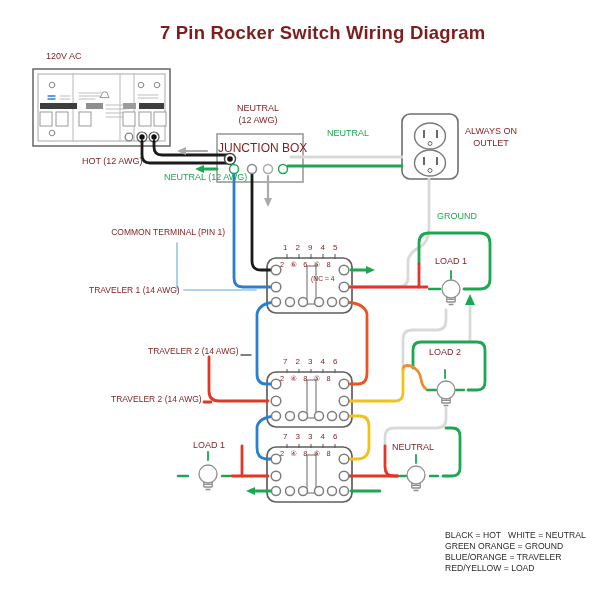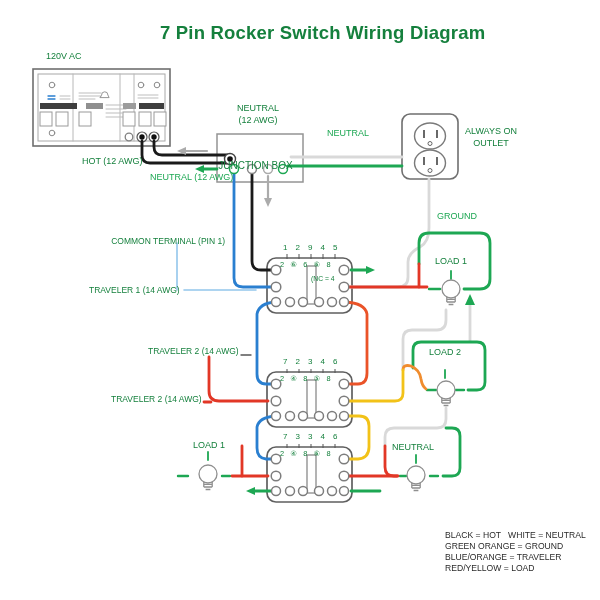--- a/index.html
+++ b/index.html
@@ -1,19 +1,19 @@
 <!DOCTYPE html>
 <html><head>
 <meta charset="utf-8">
 <style>
   html,body{margin:0;padding:0;background:#fff;}
   #page{position:relative;width:600px;height:600px;background:#fff;overflow:hidden;
         font-family:"Liberation Sans",sans-serif;}
   svg{position:absolute;left:0;top:0;}
-  .lbl{position:absolute;color:#15803d;line-height:1.12;white-space:pre;font-size:9px;}
+  .lbl{position:absolute;color:#7f1d1d;line-height:1.12;white-space:pre;font-size:9px;}
   .green{color:#1da753;}
   .ctr{text-align:center;}
   .rgt{text-align:right;}
   .title{font-size:18.5px;font-weight:700;letter-spacing:0.2px;}
   .small{font-size:8.5px;}
   .legend{font-size:8.6px;color:#2a2a2a;}
   .pins{font-size:8px;letter-spacing:1.6px;word-spacing:2.6px;line-height:1;}
   .pinsInner{font-size:7.4px;letter-spacing:1px;word-spacing:2.2px;line-height:1;}
   .nc{font-size:6.8px;line-height:1;}
 </style>
@@ -211,35 +211,35 @@
     </g>
   </g>
 </svg>
 
 <div class="lbl title ctr" style="left:160px;top:23px;width:316px;">7 Pin Rocker Switch Wiring Diagram</div>
 
 <div class="lbl" style="left:46px;top:51px;">120V AC</div>
 
 <div class="lbl" style="left:82px;top:156px;">HOT (12 AWG)</div>
 
-<div class="lbl green" style="left:114px;top:172px;padding-left:36px;">NEUTRAL (12 AWG)</div>
+<div class="lbl green" style="left:128px;top:172px;padding-left:36px;">NEUTRAL (12 AWG)</div>
 
 <div class="lbl ctr" style="left:217px;top:103px;width:82px;">NEUTRAL</div>
 <div class="lbl ctr" style="left:217px;top:115px;width:82px;">(12 AWG)</div>
 
-<div class="lbl ctr" style="left:218px;top:142px;width:75px;font-size:10px;margin-top:18px;">JUNCTION BOX</div>
+<div class="lbl ctr" style="left:218px;top:142px;width:75px;font-size:12px;">JUNCTION BOX</div>
 
 <div class="lbl green" style="left:327px;top:128px;">NEUTRAL</div>
 
 <div class="lbl ctr" style="left:453px;top:126px;width:76px;">ALWAYS ON</div>
 <div class="lbl ctr" style="left:453px;top:138px;width:76px;">OUTLET</div>
 
 <div class="lbl green ctr" style="left:428px;top:211px;width:58px;">GROUND</div>
 
-<div class="lbl small rgt" style="left:99px;top:237px;width:126px;">COMMON TERMINAL (PIN 1)</div>
+<div class="lbl small rgt" style="left:99px;top:228px;width:126px;">COMMON TERMINAL (PIN 1)</div>
 
 <div class="lbl small" style="left:89px;top:286px;">TRAVELER 1 (14 AWG)</div>
 
 <div class="lbl small" style="left:148px;top:347px;">TRAVELER 2 (14 AWG)</div>
 
 <div class="lbl small" style="left:111px;top:395px;">TRAVELER 2 (14 AWG)</div>
 
 <div class="lbl ctr" style="left:183px;top:440px;width:52px;">LOAD 1</div>
 
 <div class="lbl ctr" style="left:425px;top:256px;width:52px;">LOAD 1</div>

